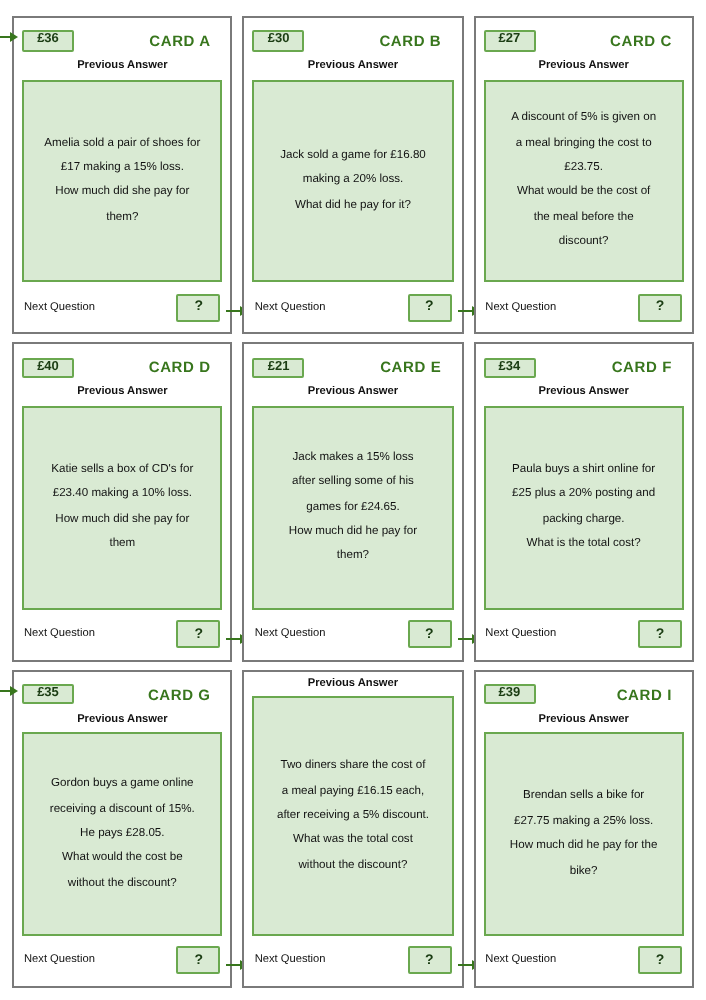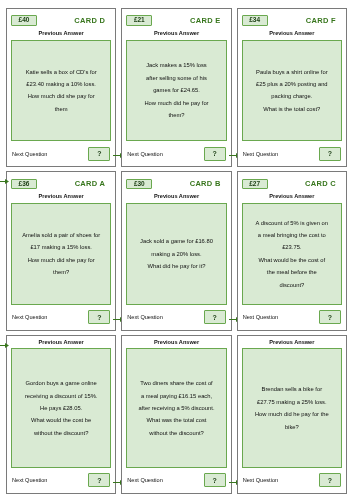--- a/index.html
+++ b/index.html
@@ -122,90 +122,20 @@
   .arrow.right-out{right:-9px;bottom:7px;}
 </style>
 </head>
 <body>
 
 <div class="sheet">
 
   <div class="row">
 
     <div class="card">
-      <div class="card-top">
-        <span class="price">£40</span>
-        <span class="card-title">CARD D</span>
-      </div>
-      <div class="prev-label">Previous Answer</div>
-      <div class="qbox">
-        <p>Katie sells a box of CD's for</p>
-        <p>£23.40 making a 10% loss.</p>
-        <p>How much did she pay for</p>
-        <p>them</p>
-      </div>
-      <div class="card-bottom">
-        <span class="next-label">Next Question</span>
-        <span class="qmark">?</span>
-      </div>
-      <span class="arrow right-out">
-        <svg viewBox="0 0 11 7">
-            <line x1="0" y1="3.5" x2="8" y2="3.5" stroke="#38761d" stroke-width="1"></line>
-            <polygon points="7,1 11,3.5 7,6" fill="#38761d"></polygon>
-          </svg>
-      </span>
-    </div>
-
-    <div class="card">
-      <div class="card-top">
-        <span class="price">£21</span>
-        <span class="card-title">CARD E</span>
-      </div>
-      <div class="prev-label">Previous Answer</div>
-      <div class="qbox">
-        <p>Jack makes a 15% loss</p>
-        <p>after selling some of his</p>
-        <p>games for £24.65.</p>
-        <p>How much did he pay for</p>
-        <p>them?</p>
-      </div>
-      <div class="card-bottom">
-        <span class="next-label">Next Question</span>
-        <span class="qmark">?</span>
-      </div>
-      <span class="arrow right-out">
-        <svg viewBox="0 0 11 7">
-            <line x1="0" y1="3.5" x2="8" y2="3.5" stroke="#38761d" stroke-width="1"></line>
-            <polygon points="7,1 11,3.5 7,6" fill="#38761d"></polygon>
-          </svg>
-      </span>
-    </div>
-
-    <div class="card">
-      <div class="card-top">
-        <span class="price">£34</span>
-        <span class="card-title">CARD F</span>
-      </div>
-      <div class="prev-label">Previous Answer</div>
-      <div class="qbox">
-        <p>Paula buys a shirt online for</p>
-        <p>£25 plus a 20% posting and</p>
-        <p>packing charge.</p>
-        <p>What is the total cost?</p>
-      </div>
-      <div class="card-bottom">
-        <span class="next-label">Next Question</span>
-        <span class="qmark">?</span>
-      </div>
-    </div>
-  </div>
-
-  <div class="row">
-
-    <div class="card">
       <span class="arrow left-in">
         <svg viewBox="0 0 11 7">
             <line x1="0" y1="3.5" x2="8" y2="3.5" stroke="#38761d" stroke-width="1"></line>
             <polygon points="7,1 11,3.5 7,6" fill="#38761d"></polygon>
           </svg>
       </span>
       <div class="card-top">
         <span class="price">£36</span>
         <span class="card-title">CARD A</span>
       </div>
@@ -268,26 +198,100 @@
       <div class="card-bottom">
         <span class="next-label">Next Question</span>
         <span class="qmark">?</span>
       </div>
     </div>
   </div>
 
   <div class="row">
 
     <div class="card">
+      <div class="card-top">
+        <span class="price">£40</span>
+        <span class="card-title">CARD D</span>
+      </div>
+      <div class="prev-label">Previous Answer</div>
+      <div class="qbox">
+        <p>Katie sells a box of CD's for</p>
+        <p>£23.40 making a 10% loss.</p>
+        <p>How much did she pay for</p>
+        <p>them</p>
+      </div>
+      <div class="card-bottom">
+        <span class="next-label">Next Question</span>
+        <span class="qmark">?</span>
+      </div>
+      <span class="arrow right-out">
+        <svg viewBox="0 0 11 7">
+            <line x1="0" y1="3.5" x2="8" y2="3.5" stroke="#38761d" stroke-width="1"></line>
+            <polygon points="7,1 11,3.5 7,6" fill="#38761d"></polygon>
+          </svg>
+      </span>
+    </div>
+
+    <div class="card">
+      <div class="card-top">
+        <span class="price">£21</span>
+        <span class="card-title">CARD E</span>
+      </div>
+      <div class="prev-label">Previous Answer</div>
+      <div class="qbox">
+        <p>Jack makes a 15% loss</p>
+        <p>after selling some of his</p>
+        <p>games for £24.65.</p>
+        <p>How much did he pay for</p>
+        <p>them?</p>
+      </div>
+      <div class="card-bottom">
+        <span class="next-label">Next Question</span>
+        <span class="qmark">?</span>
+      </div>
+      <span class="arrow right-out">
+        <svg viewBox="0 0 11 7">
+            <line x1="0" y1="3.5" x2="8" y2="3.5" stroke="#38761d" stroke-width="1"></line>
+            <polygon points="7,1 11,3.5 7,6" fill="#38761d"></polygon>
+          </svg>
+      </span>
+    </div>
+
+    <div class="card">
+      <div class="card-top">
+        <span class="price">£34</span>
+        <span class="card-title">CARD F</span>
+      </div>
+      <div class="prev-label">Previous Answer</div>
+      <div class="qbox">
+        <p>Paula buys a shirt online for</p>
+        <p>£25 plus a 20% posting and</p>
+        <p>packing charge.</p>
+        <p>What is the total cost?</p>
+      </div>
+      <div class="card-bottom">
+        <span class="next-label">Next Question</span>
+        <span class="qmark">?</span>
+      </div>
+    </div>
+  </div>
+
+  <div class="row">
+
+    <div class="card">
       <span class="arrow left-in">
         <svg viewBox="0 0 11 7">
             <line x1="0" y1="3.5" x2="8" y2="3.5" stroke="#38761d" stroke-width="1"></line>
             <polygon points="7,1 11,3.5 7,6" fill="#38761d"></polygon>
           </svg>
       </span>
+      <div class="card-top">
+        <span class="price">£35</span>
+        <span class="card-title">CARD G</span>
+      </div>
       <div class="prev-label">Previous Answer</div>
       <div class="qbox">
         <p>Gordon buys a game online</p>
         <p>receiving a discount of 15%.</p>
         <p>He pays £28.05.</p>
         <p>What would the cost be</p>
         <p>without the    discount?</p>
       </div>
       <div class="card-bottom">
         <span class="next-label">Next Question</span>
@@ -316,20 +320,24 @@
       </div>
       <span class="arrow right-out">
         <svg viewBox="0 0 11 7">
             <line x1="0" y1="3.5" x2="8" y2="3.5" stroke="#38761d" stroke-width="1"></line>
             <polygon points="7,1 11,3.5 7,6" fill="#38761d"></polygon>
           </svg>
       </span>
     </div>
 
     <div class="card">
+      <div class="card-top">
+        <span class="price">£39</span>
+        <span class="card-title">CARD I</span>
+      </div>
       <div class="prev-label">Previous Answer</div>
       <div class="qbox">
         <p>Brendan sells a bike for</p>
         <p>£27.75 making a 25% loss.</p>
         <p>How much did he pay for the</p>
         <p>bike?</p>
       </div>
       <div class="card-bottom">
         <span class="next-label">Next Question</span>
         <span class="qmark">?</span>

